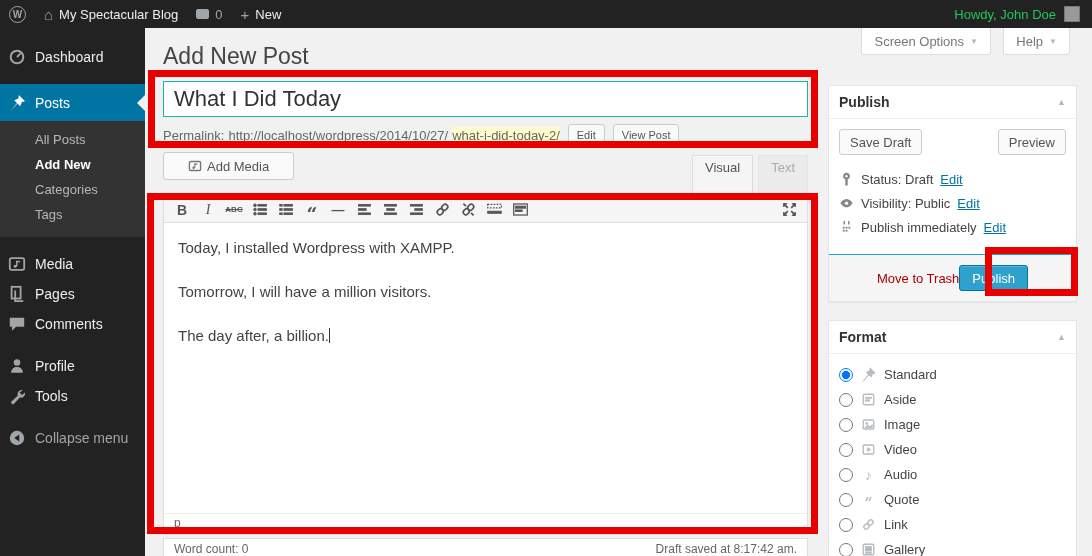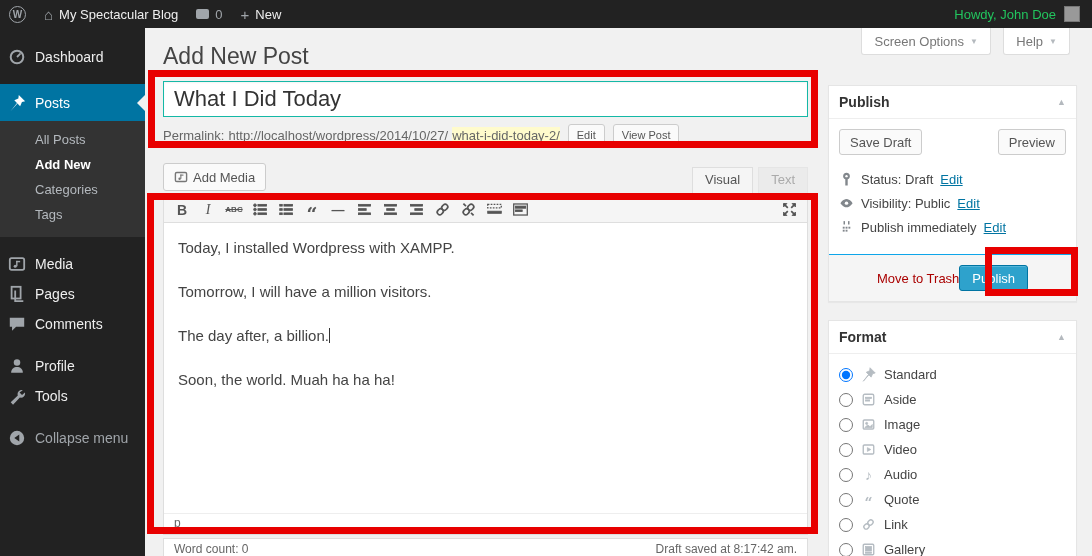--- a/index.html
+++ b/index.html
@@ -46,24 +46,24 @@
   #postbox-side { width:250px; margin-left:20px; }
 
   
   #title-input { margin-top:10px; width:645px; height:36px; border:1px solid #14b8a6; background:#fff; padding:3px 10px; font-size:22px; color:#333; font-family:"Liberation Sans", sans-serif; box-shadow:inset 0 1px 2px rgba(0,0,0,.05); outline:none; }
   #permalink-row { margin-top:6px; height:24px; display:flex; align-items:center; gap:4px; font-size:13px; color:#666; }
   #permalink-row .slug { background:#fffbcc; padding:1px 0; }
   .button-small { background:#fafafa; border:1px solid #ccc; border-radius:3px; color:#555; font-size:11px; padding:2px 8px; height:22px; cursor:pointer; margin-left:4px; font-family:"Liberation Sans", sans-serif; }
 
   
   #media-row { margin-top:16px; height:30px; display:flex; align-items:flex-end; }
-  #add-media-btn { display:flex; align-items:center; gap:5px; background:#fafafa; border:1px solid #ccc; border-radius:3px; color:#555; font-size:13px; height:28px; padding:0 10px; cursor:pointer; margin-bottom:2px; }
+  #add-media-btn { display:flex; align-items:center; gap:5px; background:#fafafa; border:1px solid #ccc; border-radius:3px; color:#555; font-size:13px; height:28px; padding:0 24px; cursor:pointer; margin-bottom:13px; }
   #add-media-btn svg { width:14px; height:14px; fill:#777; }
   #editor-tabs { margin-left:auto; display:flex; }
-  .wp-switch-tab { padding:4px 12px 6px; font-size:13px; cursor:pointer; border:1px solid #e5e5e5; border-bottom:none; margin-left:5px; }
+  .wp-switch-tab { padding:4px 12px 18px; font-size:13px; cursor:pointer; border:1px solid #e5e5e5; border-bottom:none; margin-left:5px; }
   .wp-switch-tab.active { background:#f5f5f5; color:#555; border-color:#dedede; }
   .wp-switch-tab.inactive { background:#ebebeb; color:#aaa; }
 
   
   #editor-box { margin-top:3px; border:1px solid #dedede; background:#fff; width:645px; }
   #mce-toolbar { height:26px; background:#f5f5f5; border-bottom:1px solid #dedede; display:flex; align-items:center; padding:0 6px; gap:2px; }
   .mce-btn { width:24px; height:22px; display:flex; align-items:center; justify-content:center; color:#555; cursor:pointer; border-radius:2px; }
   .mce-btn svg { width:17px; height:17px; fill:#555; stroke:#555; }
   .mce-b { font-weight:bold; font-size:14px; }
   .mce-i { font-style:italic; font-family:"Liberation Serif", serif; font-size:14px; }
@@ -332,21 +332,20 @@
                 <path d="M3 3l5 5M17 3l-5 5M3 17l5-5M17 17l-5-5" fill="none" stroke-width="2"></path>
                 <path d="M3 3h4L3 7zM17 3v4l-4-4zM3 17h4l-4-4zM17 17v-4l-4 4z"></path>
               </svg>
           </div>
         </div>
 
         <div id="editor-content">
           <p>Today, I installed Wordpress with XAMPP.</p>
           <p>Tomorrow, I will have a million visitors.</p>
           <p><span>The day after, a billion.</span><span class="caret"></span></p>
-          <p>Soon, the world. Muah ha ha ha!</p>
         </div>
 
         <div id="editor-statusbar">p</div>
       </div>
 
       <div id="post-status-info">
         <span>Word count: 0</span>
         <span>Draft saved at 8:17:42 am.</span>
       </div>
     </div>

